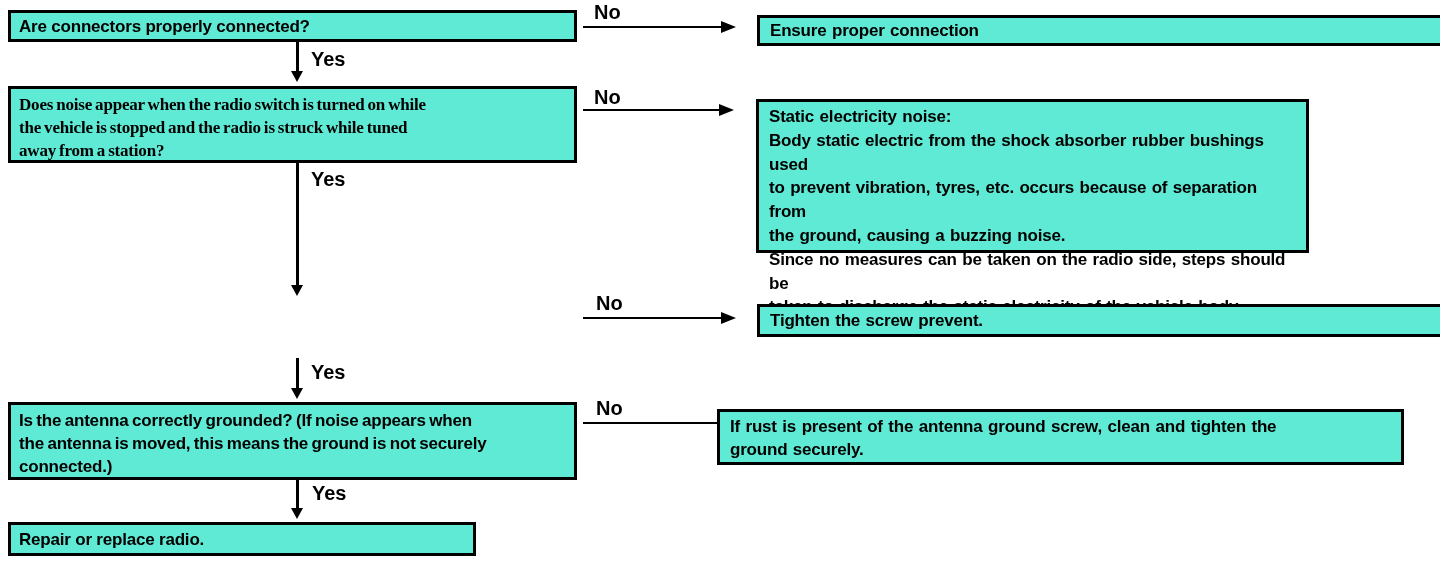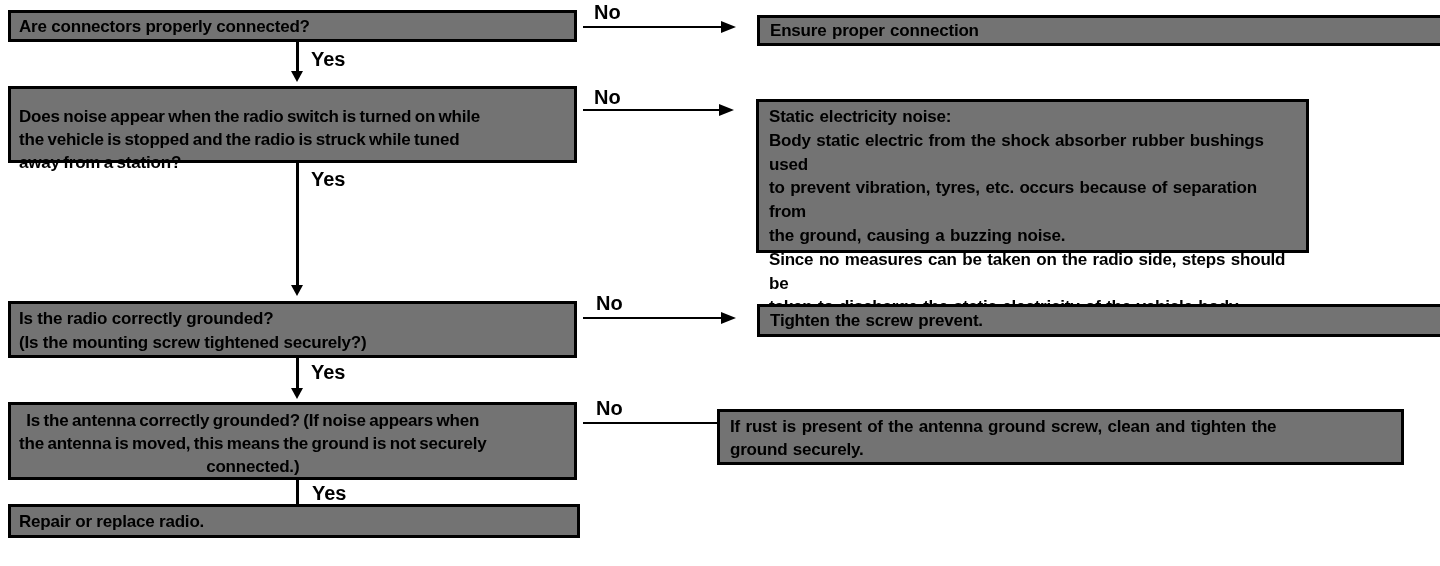--- a/index.html
+++ b/index.html
@@ -9,21 +9,21 @@
     height: 566px;
     background: #ffffff;
     font-family: "Liberation Sans", sans-serif;
     color: #000000;
     overflow: hidden;
   }
   .box {
     position: absolute;
     box-sizing: border-box;
     border: 3px solid #000000;
-    background: #737373;
+    background: #5eead4;
     font-size: 17px;
     font-weight: 700;
     letter-spacing: -0.2px;
     white-space: pre-line;
     display: flex;
     align-items: center;
   }
   .box.multiline { align-items: flex-start; }
   .qbox { padding: 1px 6px 1px 8px; line-height: 23px; }
   .qbox.tight { word-spacing: -1px; }
@@ -58,56 +58,54 @@
   <div class="box qbox" style="left:8px; top:10px; width:569px; height:32px;">Are connectors properly connected?</div>
   <div class="flow-label" style="left:594px; top:3px;">No</div>
   <div class="hline" style="left:583px; top:26px; width:140px;"></div>
   <div class="head-right" style="left:721px; top:21px;"></div>
   <div class="box abox" style="left:736px; top:15px; width:687px; height:31px;">Ensure proper connection</div>
 
   <div class="vline" style="left:296px; top:42px; height:30px;"></div>
   <div class="head-down" style="left:291px; top:71px;"></div>
   <div class="flow-label" style="left:311px; top:50px;">Yes</div>
 
-  <div class="box qbox tight multiline" style="left:8px; top:86px; width:569px; height:77px; padding-top:16px;">Does noise appear when the radio switch is turned on while
+  <div class="box qbox tight multiline" style="left:8px; top:86px; width:569px; height:77px; padding-top:4px;font-family:Liberation Serif, serif;">Does noise appear when the radio switch is turned on while
 the vehicle is stopped and the radio is struck while tuned
 away from a station?</div>
   <div class="flow-label" style="left:594px; top:88px;">No</div>
   <div class="hline" style="left:583px; top:109px; width:138px;"></div>
   <div class="head-right" style="left:719px; top:104px;"></div>
   <div class="box abox big multiline" style="left:735px; top:99px; width:553px; height:154px;">Static electricity noise:
 Body static electric from the shock absorber rubber bushings used
 to prevent vibration, tyres, etc. occurs because of separation from
 the ground, causing a buzzing noise.
 Since no measures can be taken on the radio side, steps should be
 taken to discharge the static electricity of the vehicle body.</div>
 
   <div class="vline" style="left:296px; top:163px; height:123px;"></div>
   <div class="head-down" style="left:291px; top:285px;"></div>
   <div class="flow-label" style="left:311px; top:170px;">Yes</div>
 
-  <div class="box qbox multiline" style="left:8px; top:301px; width:569px; height:57px; padding-top:3px; line-height:24px;">Is the radio correctly grounded?
-(Is the mounting screw tightened securely?)</div>
   <div class="flow-label" style="left:596px; top:294px;">No</div>
   <div class="hline" style="left:583px; top:317px; width:140px;"></div>
   <div class="head-right" style="left:721px; top:312px;"></div>
   <div class="box abox" style="left:736px; top:304px; width:687px; height:33px;">Tighten the screw prevent.</div>
 
   <div class="vline" style="left:296px; top:358px; height:31px;"></div>
   <div class="head-down" style="left:291px; top:388px;"></div>
   <div class="flow-label" style="left:311px; top:363px;">Yes</div>
 
-  <div class="box qbox tight multiline" style="left:8px; top:402px; width:569px; height:78px; padding-top:4px;text-align:center;">Is the antenna correctly grounded? (If noise appears when
+  <div class="box qbox tight multiline" style="left:8px; top:402px; width:569px; height:78px; padding-top:4px;">Is the antenna correctly grounded? (If noise appears when
 the antenna is moved, this means the ground is not securely
 connected.)</div>
   <div class="flow-label" style="left:596px; top:399px;">No</div>
   <div class="hline" style="left:583px; top:422px; width:140px;"></div>
   <div class="head-right" style="left:721px; top:417px;"></div>
   <div class="box abox multiline" style="left:696px; top:409px; width:687px; height:56px; padding-top:3px;">If rust is present of the antenna ground screw, clean and tighten the
 ground securely.</div>
 
   <div class="vline" style="left:296px; top:480px; height:30px;"></div>
   <div class="head-down" style="left:291px; top:508px;"></div>
   <div class="flow-label" style="left:312px; top:484px;">Yes</div>
 
-  <div class="box qbox" style="left:8px; top:504px; width:572px; height:34px;text-align:right;">Repair or replace radio.</div>
+  <div class="box qbox" style="left:8px; top:522px; width:468px; height:34px;text-align:right;">Repair or replace radio.</div>
 
 </div>
 
 </body></html>

